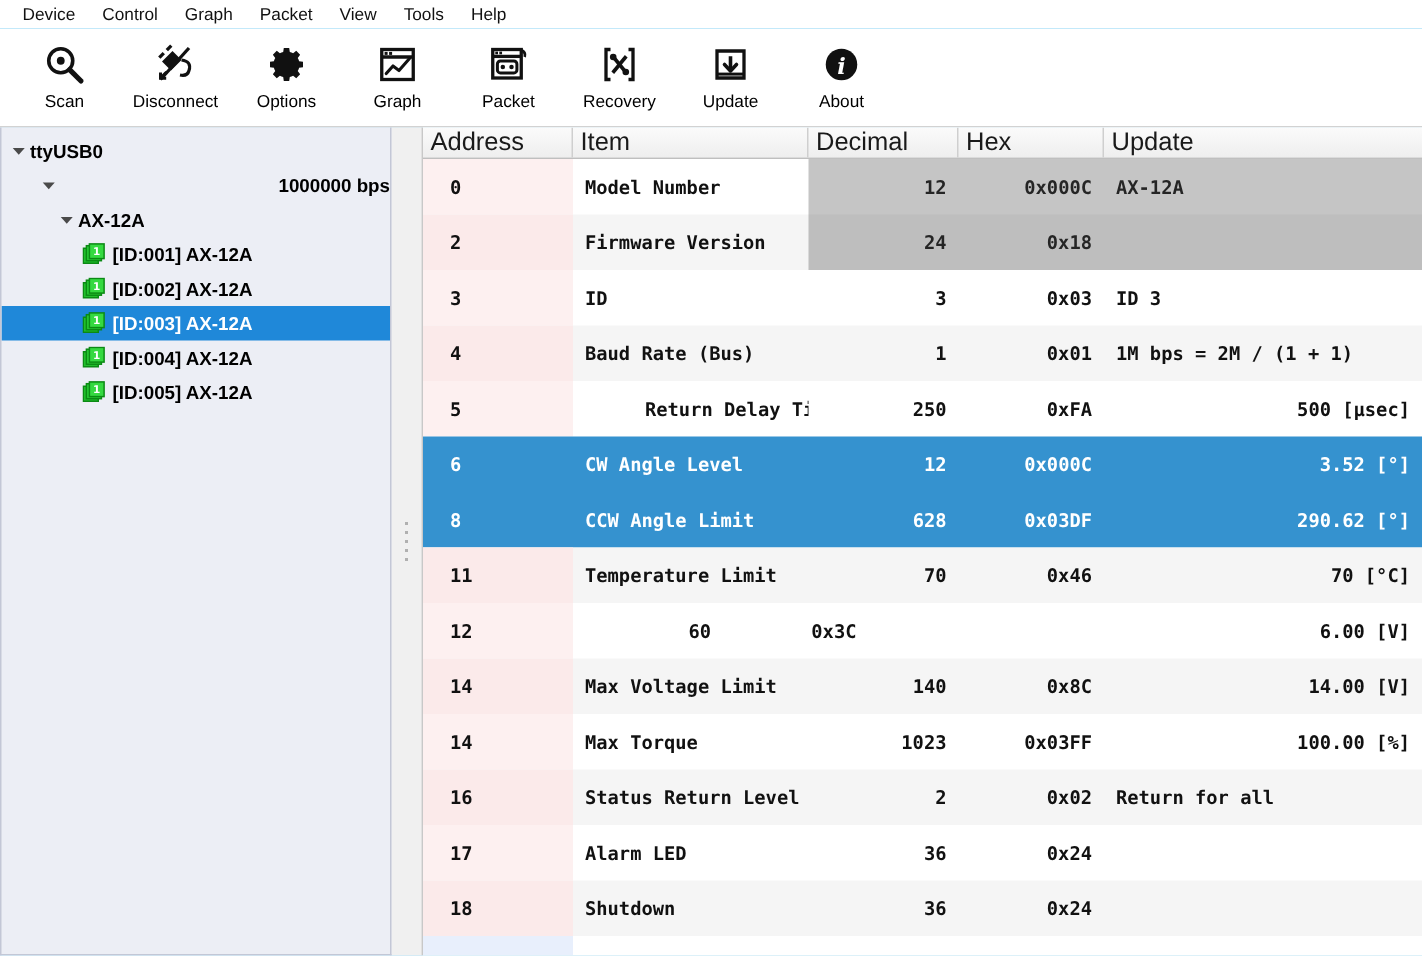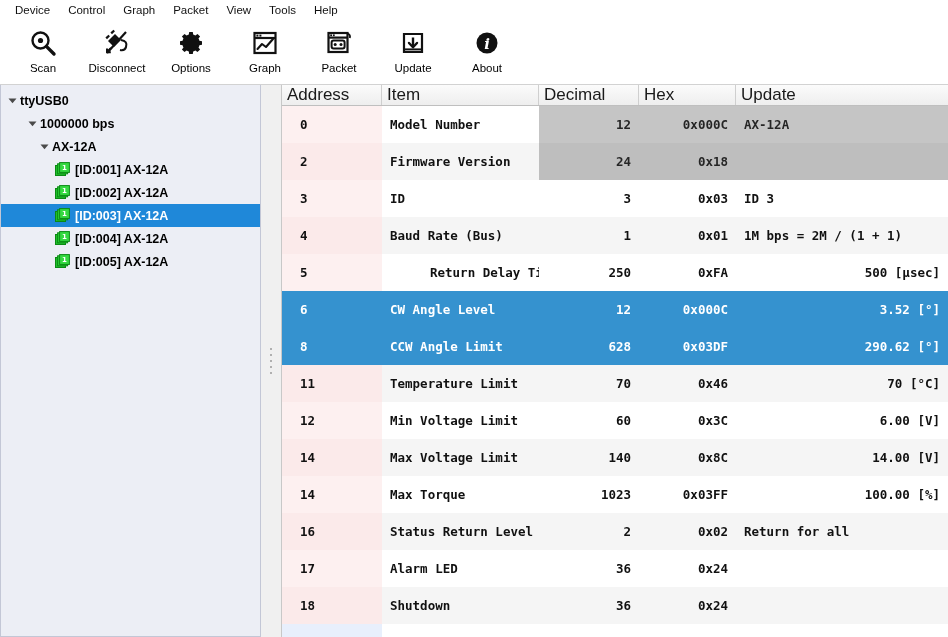--- a/index.html
+++ b/index.html
@@ -143,20 +143,32 @@
             <circle cx="11.2" cy="16.6" r="1.5" fill="#111"></circle>
             <circle cx="17" cy="16.6" r="1.5" fill="#111"></circle>
             <path d="M23.2 5.4 q3.6 1.2 2.6 4.6" fill="none" stroke="#111" stroke-width="1.8"></path>
           </svg>
         </div>
         <div class="tlabel">Packet</div>
       </div>
       <div class="tool">
         <div class="glyph">
           <svg width="30" height="30" viewBox="0 0 30 30">
+            <path d="M9 5 H6 V25 H9 M21 5 H24 V25 H21" fill="none" stroke="#111" stroke-width="2.2"></path>
+            <line x1="10.5" y1="9.5" x2="19.5" y2="20.5" stroke="#111" stroke-width="2.4"></line>
+            <line x1="19.5" y1="9.5" x2="10.5" y2="20.5" stroke="#111" stroke-width="2.4"></line>
+            <circle cx="10.8" cy="10" r="2.2" fill="#111"></circle>
+            <circle cx="19.2" cy="20" r="2.2" fill="#111"></circle>
+          </svg>
+        </div>
+        <div class="tlabel">Recovery</div>
+      </div>
+      <div class="tool">
+        <div class="glyph">
+          <svg width="30" height="30" viewBox="0 0 30 30">
             <path d="M6 6 H24 V24 H6 Z" fill="none" stroke="#111" stroke-width="2.2"></path>
             <line x1="15" y1="9.5" x2="15" y2="18.5" stroke="#111" stroke-width="2.4"></line>
             <polyline points="11,15 15,19.3 19,15" fill="none" stroke="#111" stroke-width="2.4" stroke-linejoin="round" stroke-linecap="round"></polyline>
             <line x1="6" y1="21.4" x2="24" y2="21.4" stroke="#111" stroke-width="2"></line>
           </svg>
         </div>
         <div class="tlabel">Update</div>
       </div>
       <div class="tool">
         <div class="glyph">
@@ -174,21 +186,21 @@
     <div class="treepane">
       <div class="tree" id="tree">
           <div class="trow" style="padding-left: 6px;">
             <span class="arrow">
               <svg width="9" height="9" viewBox="0 0 9 9">
                 <polygon points="0.5,2.6 8.5,2.6 4.5,7.2" fill="#4a4a4a"></polygon>
               </svg>
             </span>
             <span class="tlabeltxt">ttyUSB0</span>
           </div>
-          <div class="trow" style="padding-left: 26px;">
+          <div class="trow" style="padding-left: 26px; justify-content: space-between;">
             <span class="arrow">
               <svg width="9" height="9" viewBox="0 0 9 9">
                 <polygon points="0.5,2.6 8.5,2.6 4.5,7.2" fill="#4a4a4a"></polygon>
               </svg>
             </span>
             <span class="tlabeltxt">1000000 bps</span>
           </div>
           <div class="trow" style="padding-left: 38px;">
             <span class="arrow">
               <svg width="9" height="9" viewBox="0 0 9 9">
@@ -315,21 +327,20 @@
           </div>
           <div class="trw even">
             <div class="td addr" style="width: 100px;">11</div>
             <div class="td left" style="width: 157px;">Temperature Limit</div>
             <div class="td num" style="width: 100px;">70</div>
             <div class="td num" style="width: 97px;">0x46</div>
             <div class="td right" style="width: 212px; flex: 1 1 auto;">70 [°C]</div>
           </div>
           <div class="trw odd">
             <div class="td addr" style="width: 100px;">12</div>
-            <div class="td left" style="width: 157px;">Min Voltage Limit</div>
             <div class="td num" style="width: 100px;">60</div>
             <div class="td num" style="width: 97px;">0x3C</div>
             <div class="td right" style="width: 212px; flex: 1 1 auto;">6.00 [V]</div>
           </div>
           <div class="trw even">
             <div class="td addr" style="width: 100px;">14</div>
             <div class="td left" style="width: 157px;">Max Voltage Limit</div>
             <div class="td num" style="width: 100px;">140</div>
             <div class="td num" style="width: 97px;">0x8C</div>
             <div class="td right" style="width: 212px; flex: 1 1 auto;">14.00 [V]</div>

